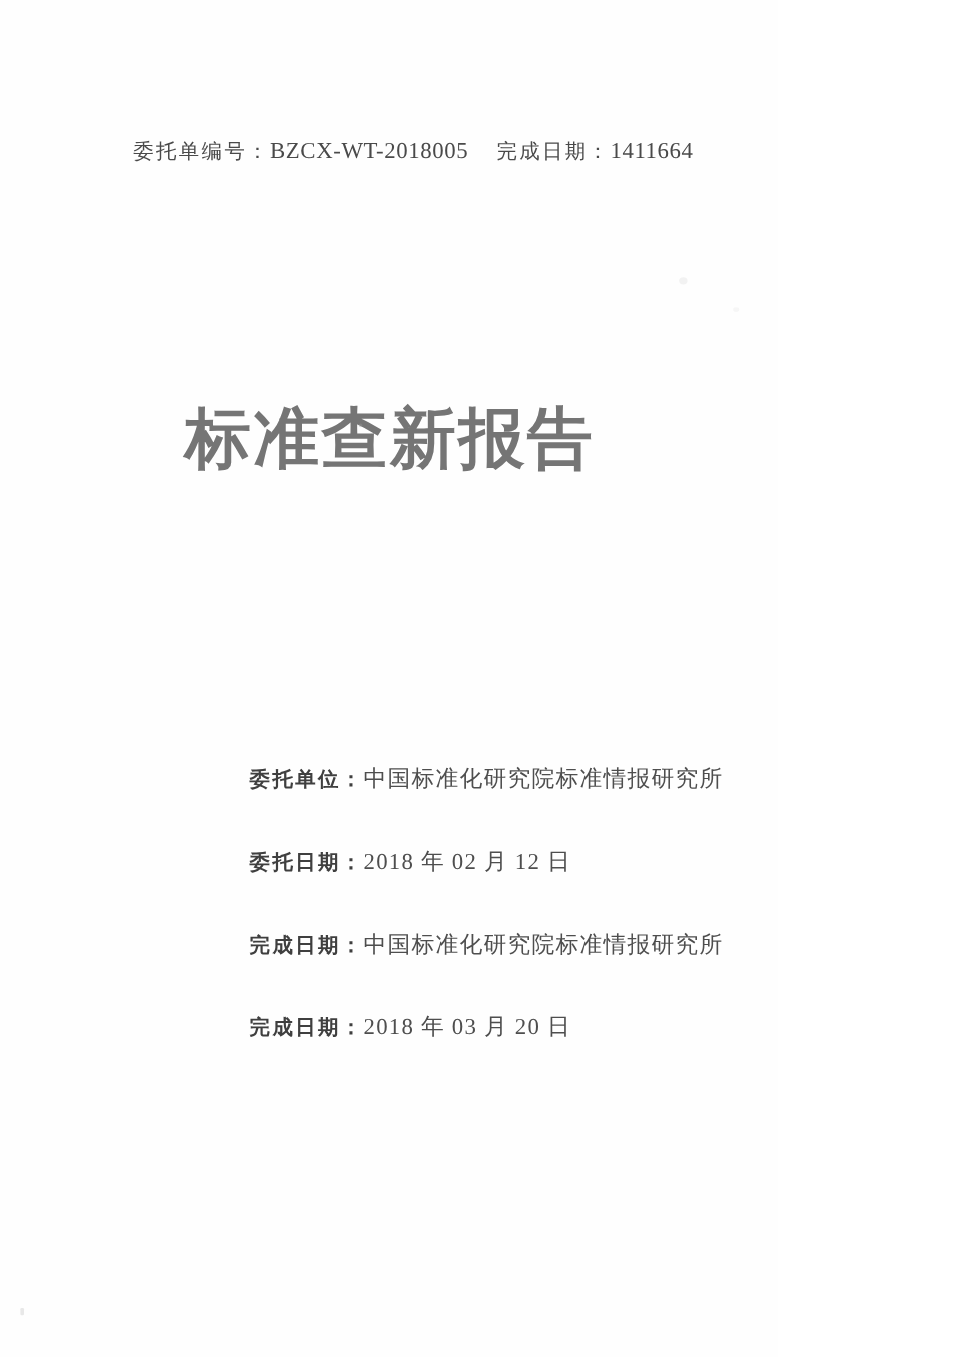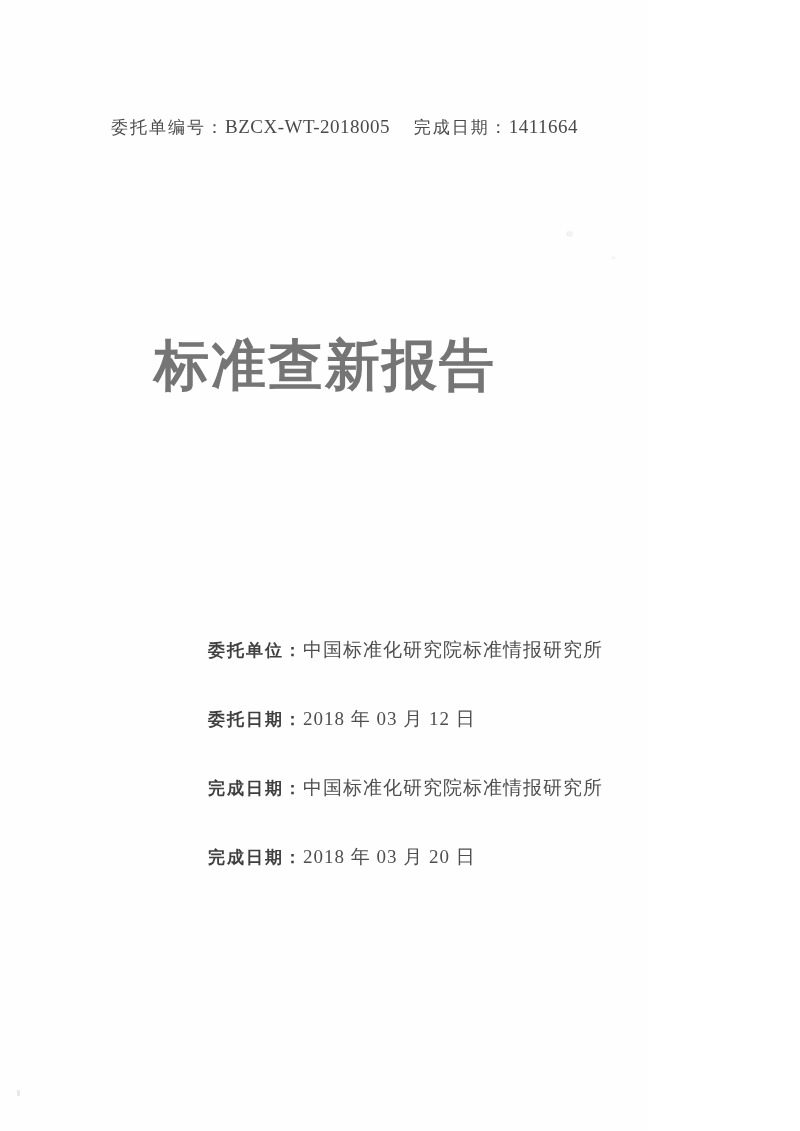--- a/index.html
+++ b/index.html
@@ -103,21 +103,21 @@
     </div>
   </div>
 
   <h1 class="title">标准查新报告</h1>
 
   <div class="fields">
     <div class="field-row">
       <span class="field-label">委托单位：</span><span class="field-value">中国标准化研究院标准情报研究所</span>
     </div>
     <div class="field-row">
-      <span class="field-label">委托日期：</span><span class="field-value">2018 年 03 月 12 日</span>
+      <span class="field-label">委托日期：</span><span class="field-value">2018 年 02 月 12 日</span>
     </div>
     <div class="field-row">
       <span class="field-label">完成日期：</span><span class="field-value">中国标准化研究院标准情报研究所</span>
     </div>
     <div class="field-row">
       <span class="field-label">完成日期：</span><span class="field-value">2018 年 03 月 20 日</span>
     </div>
   </div>
 
   <span class="speckle sp1"></span>

